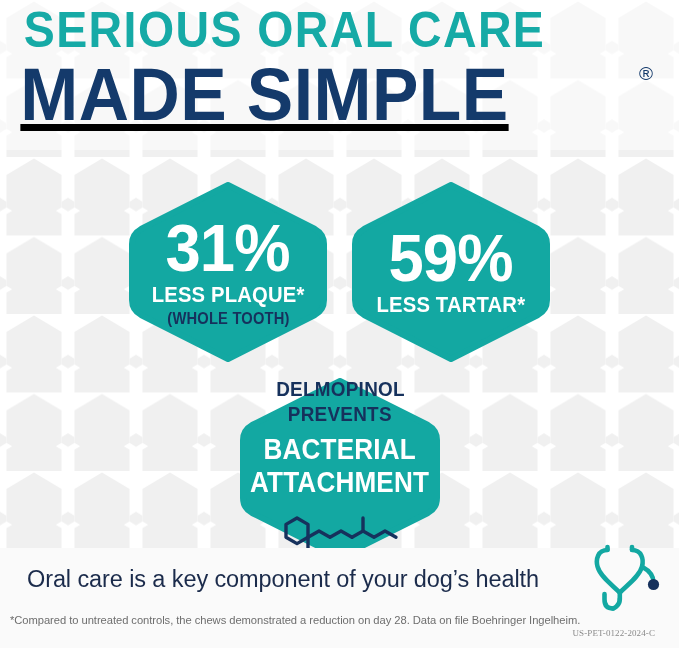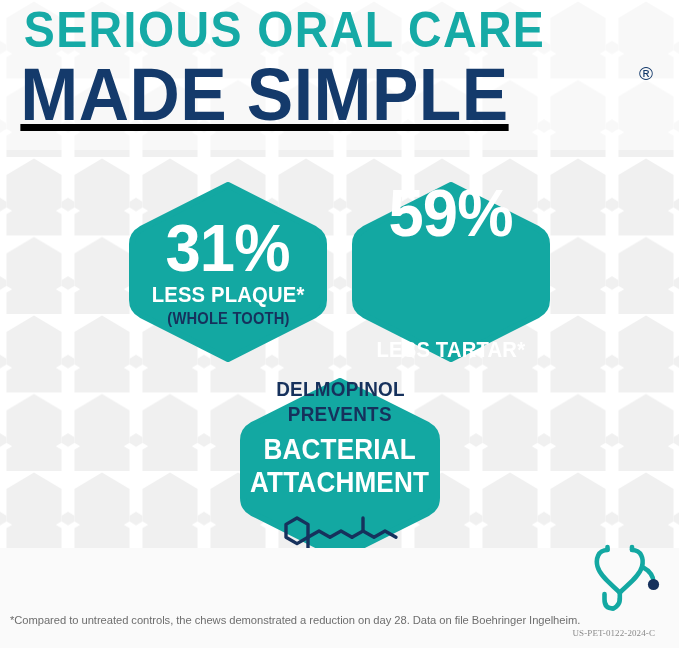--- a/index.html
+++ b/index.html
@@ -85,21 +85,21 @@
   }
   .hexbadge .hexshape {
     position:absolute;
     left:0; top:0;
     width:100%; height:100%;
     z-index:-1;
   }
   .hexbadge .hexshape svg { display:block; width:100%; height:100%; }
 
   #badge-plaque  { left:129px; top:182px; width:198px; height:180px; }
-  #badge-tartar  { left:352px; top:182px; width:198px; height:180px;justify-content:space-between; }
+  #badge-tartar  { left:352px; top:182px; width:198px; height:180px; }
   #badge-delmo   { left:240px; top:378px; width:200px; height:182px;justify-content:space-between; }
 
   .big-number {
     font-family:"Liberation Sans Narrow","Liberation Sans", sans-serif;
     font-weight:bold;
     font-size:66px;
     line-height:62px;
     color:#ffffff;
     letter-spacing:-1px;
     transform:scaleX(0.96);
@@ -280,20 +280,21 @@
           <path d="M31 27.2 L42 21 L53 27.2 L64 21 L75 27.2"></path>
 
           <path d="M75 27.2 L86 21 L86 8"></path>
           <path d="M86 21 L97 27.2 L108 21 L119 27.2"></path>
         </g>
       </svg>
     </div>
   </div>
 
   <div id="bottom">
+    <div id="tagline">Oral care is a key component of your dog’s health</div>
     <div id="footnote">*Compared to untreated controls, the chews demonstrated a reduction on day 28. Data on file Boehringer Ingelheim.</div>
     <div id="legal-code">US-PET-0122-2024-C</div>
   </div>
 
   <div id="stethoscope">
     <svg width="74" height="68" viewBox="0 0 74 68" xmlns="http://www.w3.org/2000/svg">
       <g fill="none" stroke="#13A8A2" stroke-width="4.6" stroke-linecap="round" stroke-linejoin="round">
 
         <path d="M13.5 5.5 L13.5 3"></path>
         <path d="M38 5.5 L38 3"></path>

